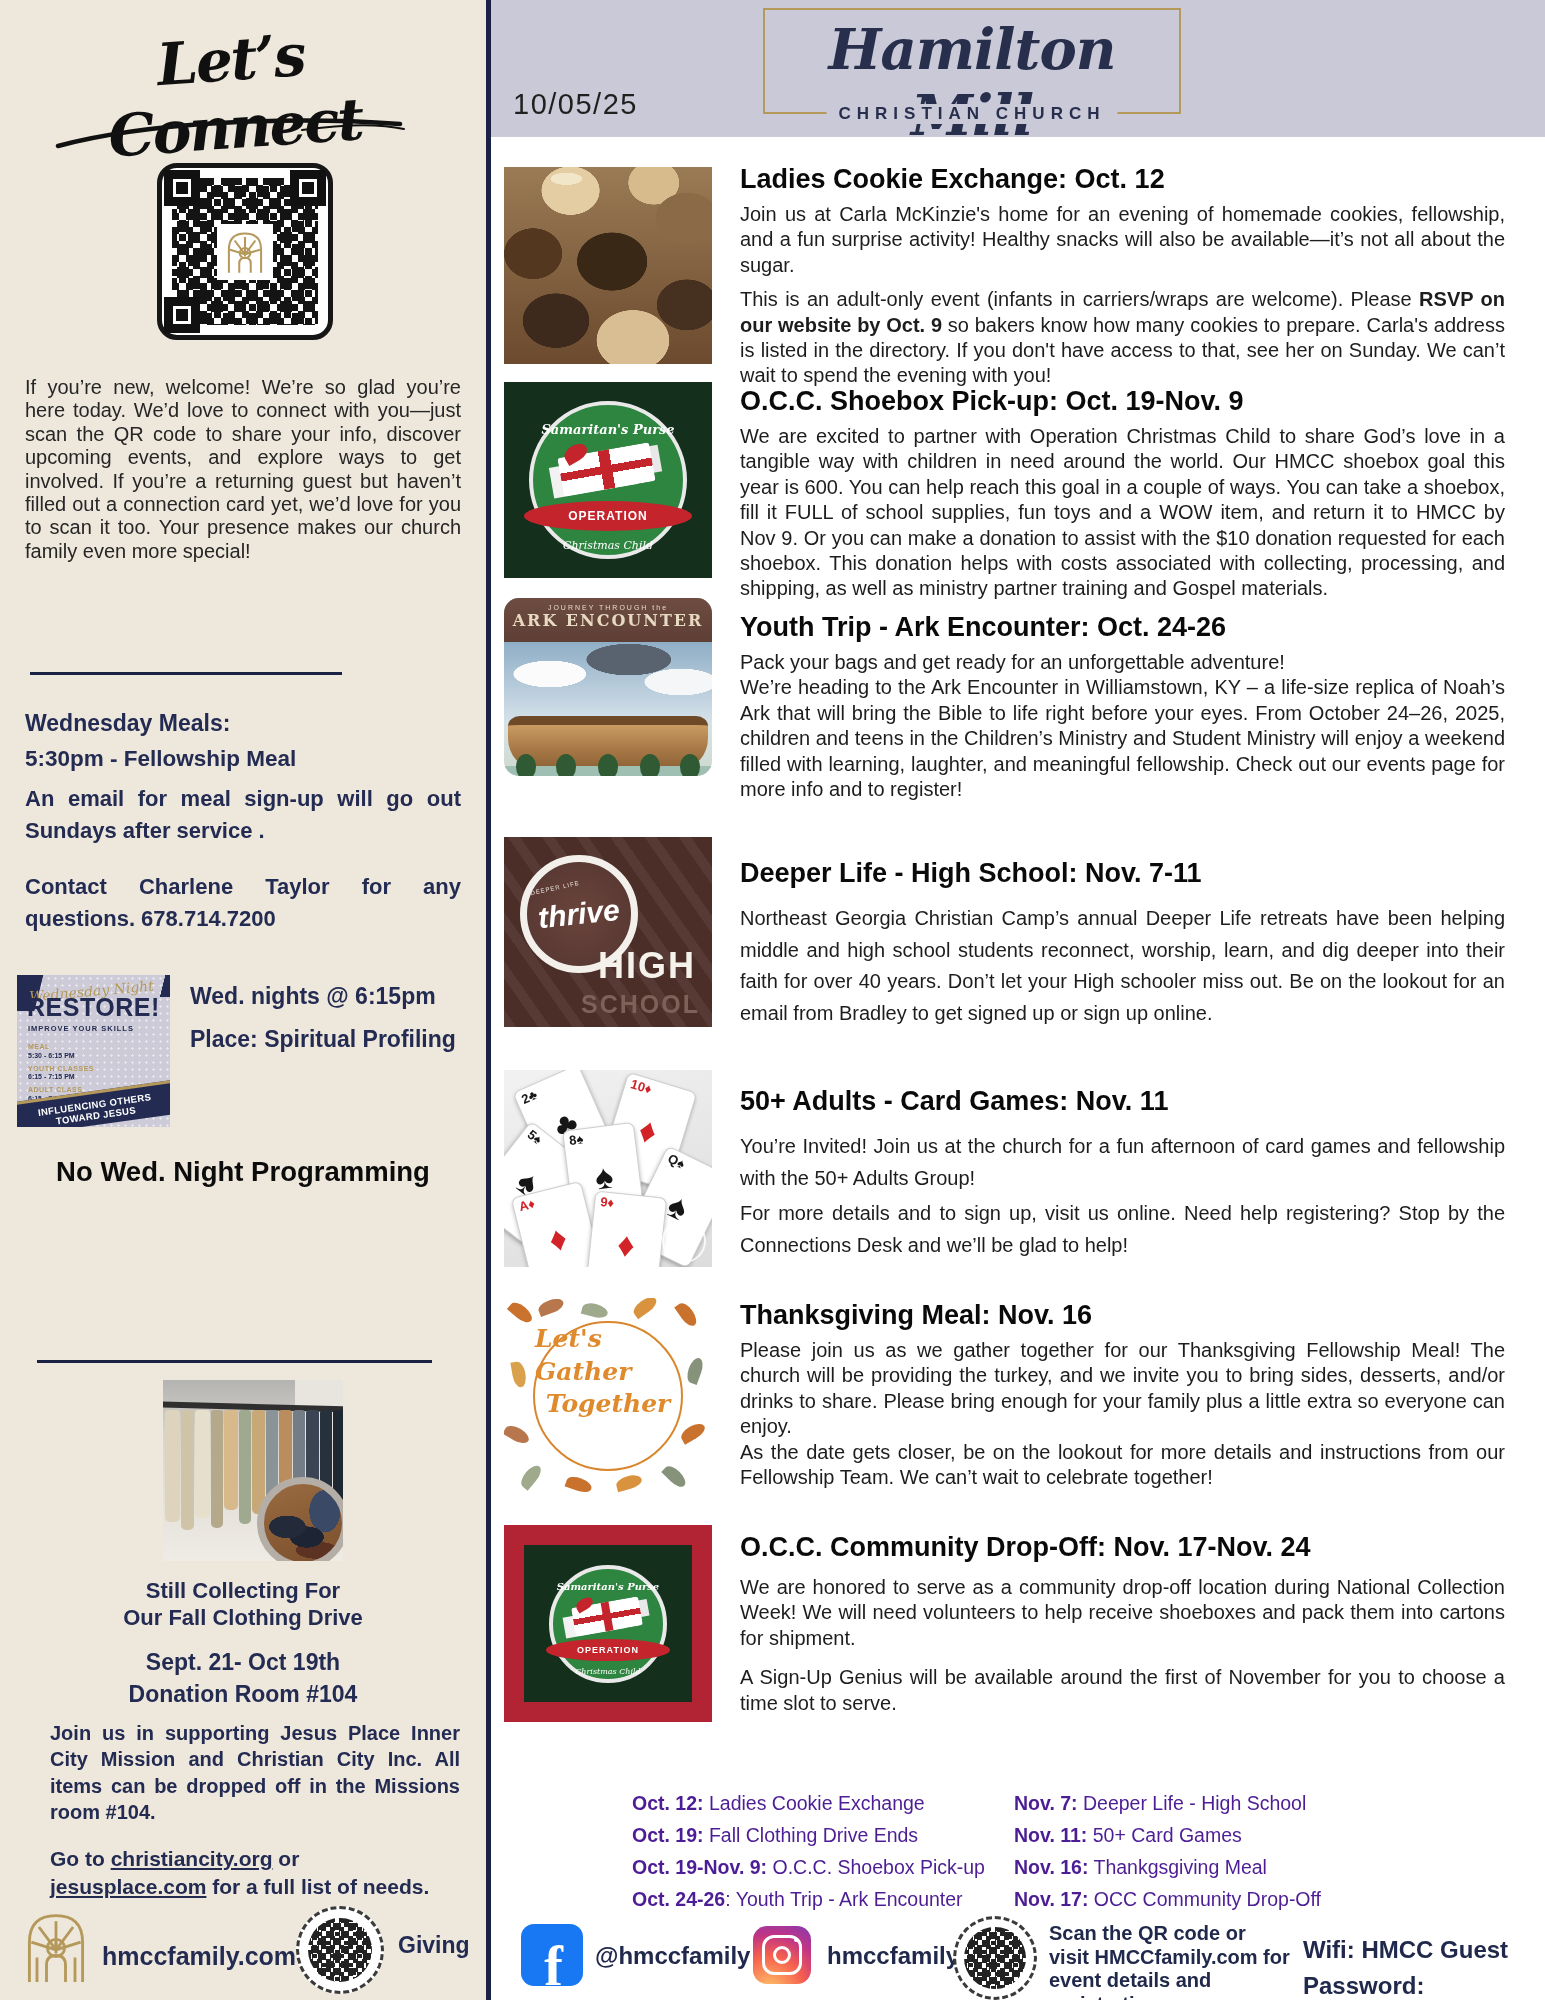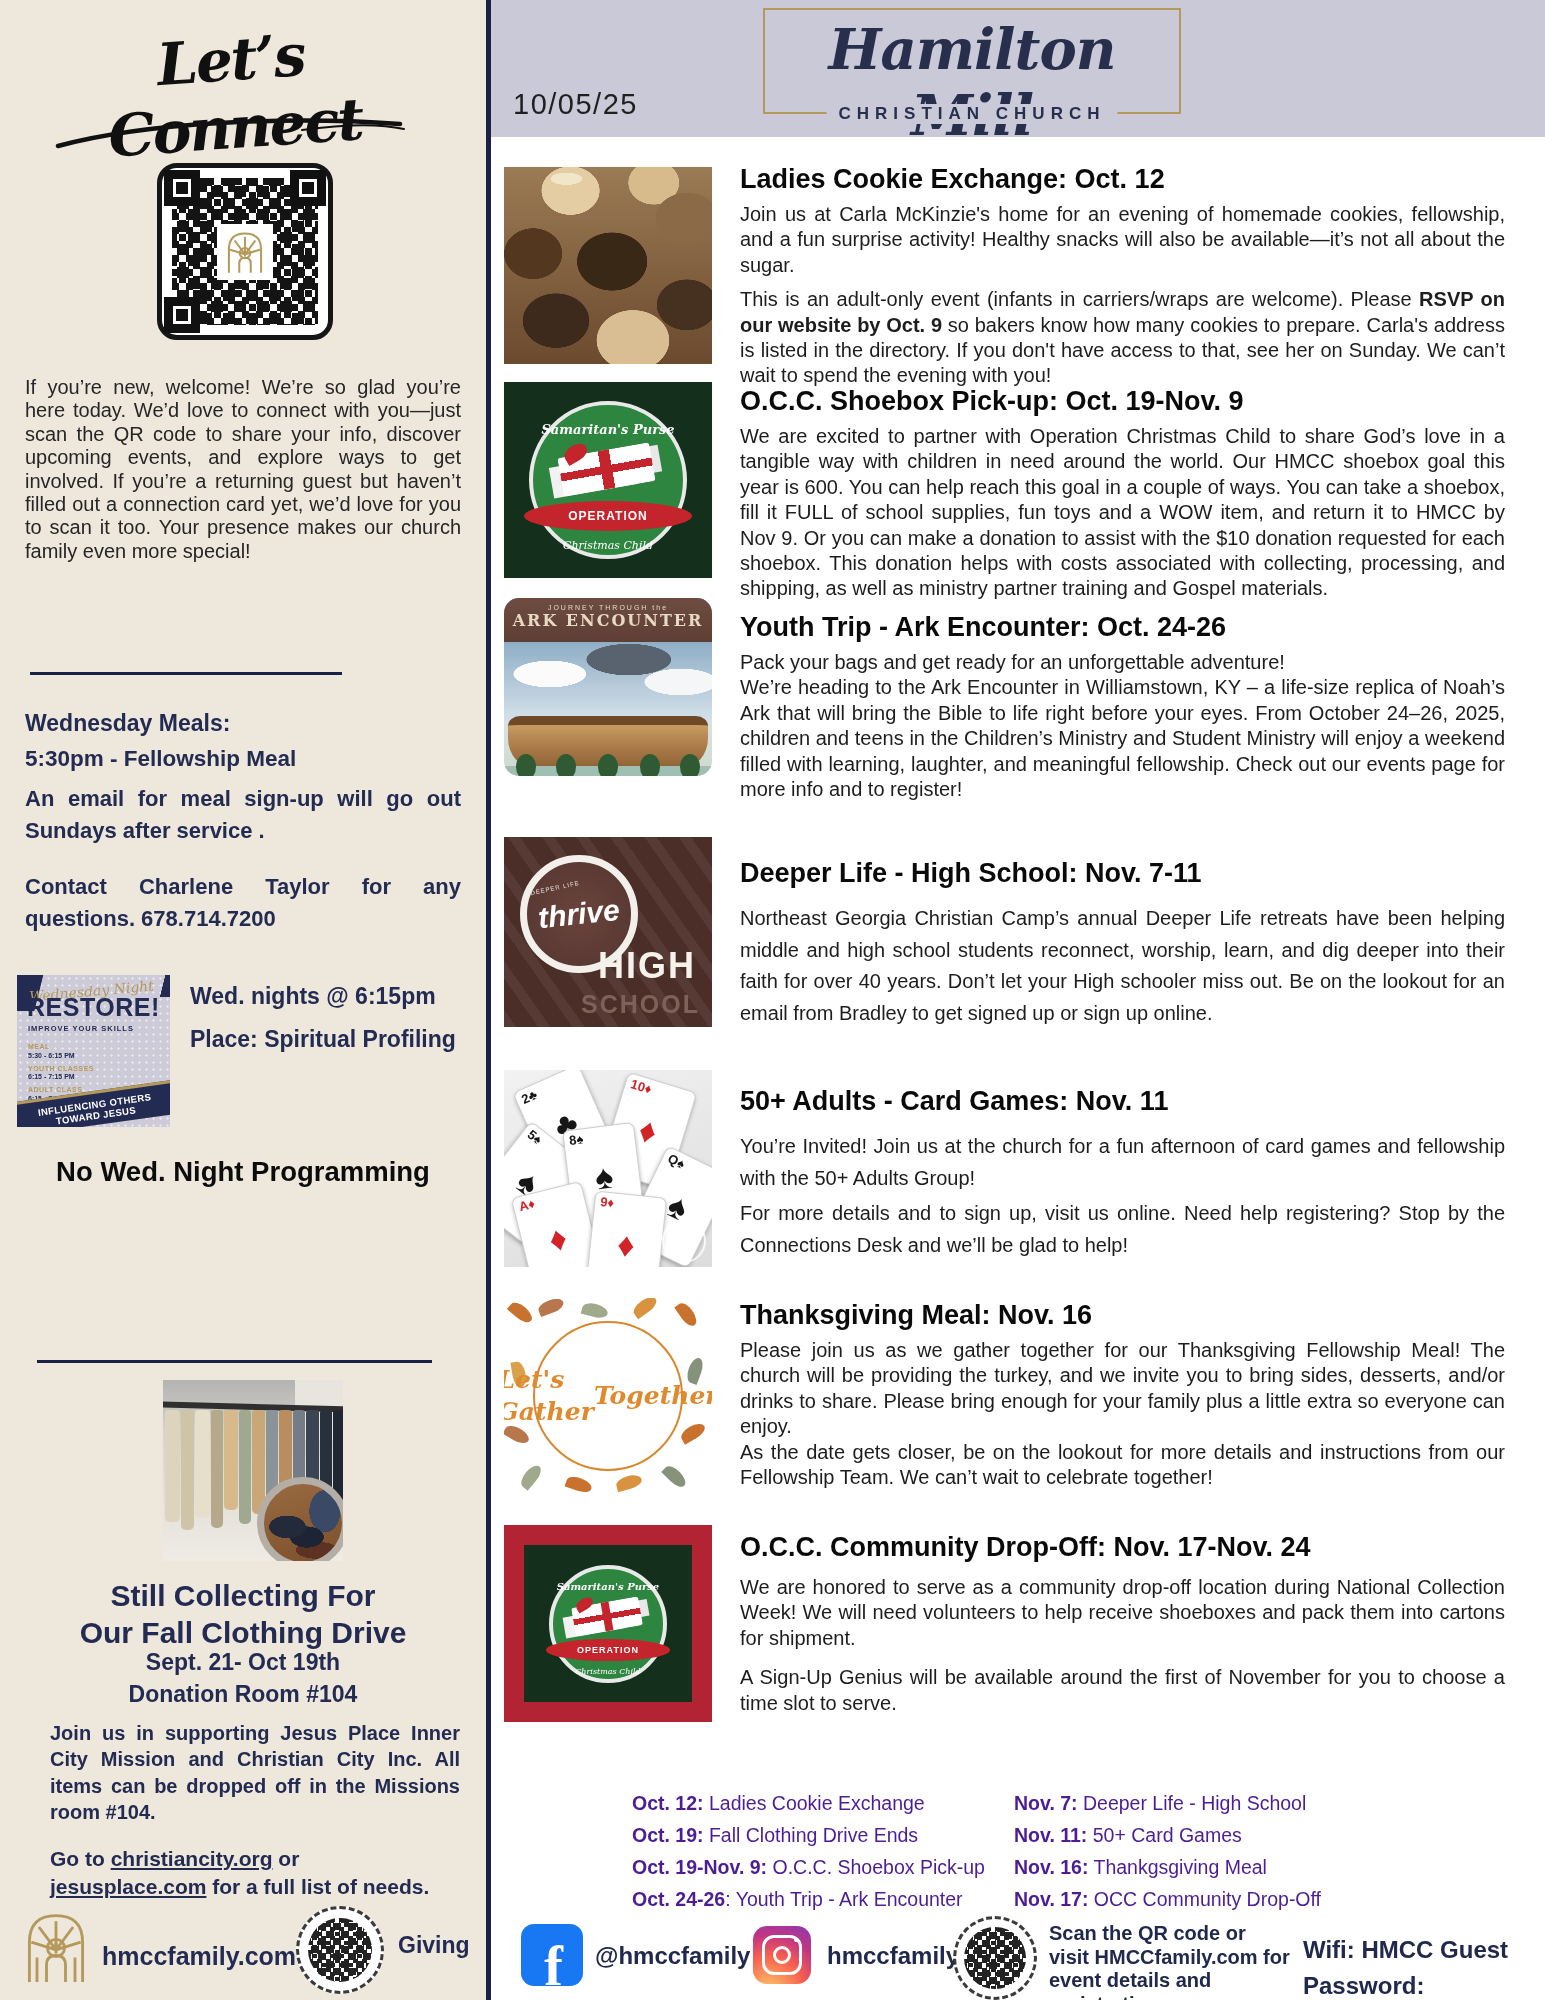--- a/index.html
+++ b/index.html
@@ -77,21 +77,21 @@
   .cloth-row div { border-radius:3px 3px 5px 5px; margin-right:1px; }
   .circ-inset { position:absolute; right:-6px; bottom:-8px; width:92px; height:92px; border-radius:50%;
                 border:7px solid #b4aea6; background:
                   radial-gradient(26px 16px at 30% 55%, #232a3a 70%, transparent 71%),
                   radial-gradient(24px 15px at 55% 68%, #1d2433 70%, transparent 71%),
                   radial-gradient(30px 12px at 68% 85%, #5c3222 70%, transparent 71%),
                   radial-gradient(22px 30px at 78% 35%, #3a4a66 70%, transparent 71%),
                   linear-gradient(160deg,#9a6b41,#7a4f2c); }
 
   .cloth-t { position:absolute; left:40px; top:1578px; width:406px; text-align:center;
-             font-size:30px; font-weight:700; color:#232B52; line-height:1.22; }
+             font-size:22px; font-weight:700; color:#232B52; line-height:1.22; }
   .cloth-d { position:absolute; left:40px; top:1646px; width:406px; text-align:center;
              font-size:23px; font-weight:700; color:#232B52; line-height:1.4; }
   .cloth-body { position:absolute; left:50px; top:1720px; width:410px; font-size:20px; font-weight:700;
                 color:#232B52; text-align:justify; line-height:1.32; }
   .cloth-links { position:absolute; left:50px; top:1845px; width:410px; font-size:21px; font-weight:700;
                  color:#232B52; line-height:1.35; }
   .cloth-links .lnk { text-decoration:underline; cursor:pointer; }
 
   .arch-logo { position:absolute; left:18px; top:1908px; }
   .site-url  { position:absolute; left:102px; top:1942px; font-size:25px; font-weight:700; color:#232B52; }
@@ -194,22 +194,22 @@
   .card .c { position:absolute; left:5px; top:3px; font-size:13px; font-weight:700; line-height:1; }
   .card .m { position:absolute; left:50%; top:50%; transform:translate(-50%,-50%); font-size:34px; }
   .red { color:#D22328; } .blk { color:#161616; }
   .fifty { position:absolute; right:6px; bottom:4px; width:44px; height:44px; border:2px solid rgba(255,255,255,.8);
            border-radius:50%; color:rgba(255,255,255,.85); font-size:16px; font-weight:700;
            display:flex; align-items:center; justify-content:center; }
 
   .img-gather { top:1298px; height:196px; background:#fff; }
   .leaf { position:absolute; width:26px; height:13px; border-radius:50% 50% 50% 0; }
   .ga-circle { position:absolute; left:50%; top:50%; width:150px; height:150px; transform:translate(-50%,-50%);
-               border:2.5px solid #D9872E; border-radius:50%; display:flex; 
-               align-items:center; justify-content:center; }
+               border:2.5px solid #D9872E; border-radius:50%; display:flex; flex-direction:column;
+               align-items:center; }
   .ga-circle div { font-family:"DejaVu Serif",serif; font-style:italic; font-weight:600;
                    color:#E08A2E; font-size:25px; line-height:1.3; }
 
   .img-occ2 { top:1525px; height:197px; background:#B22433; }
   .occ2-in { position:absolute; inset:20px; background:#14301D; }
 
   
   .upc-title { position:absolute; left:0; top:1752px; width:1054px; text-align:center;
                font-size:27px; font-weight:800; letter-spacing:7px; color:#20294C; }
   .upc-col { position:absolute; top:1792px; }

